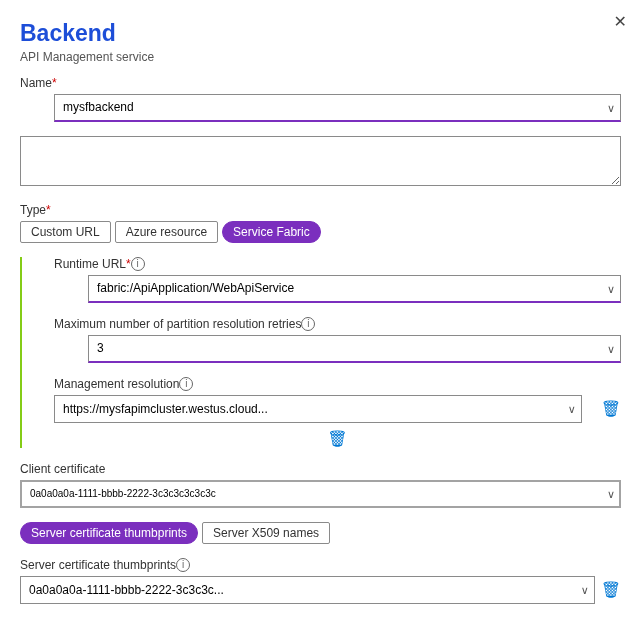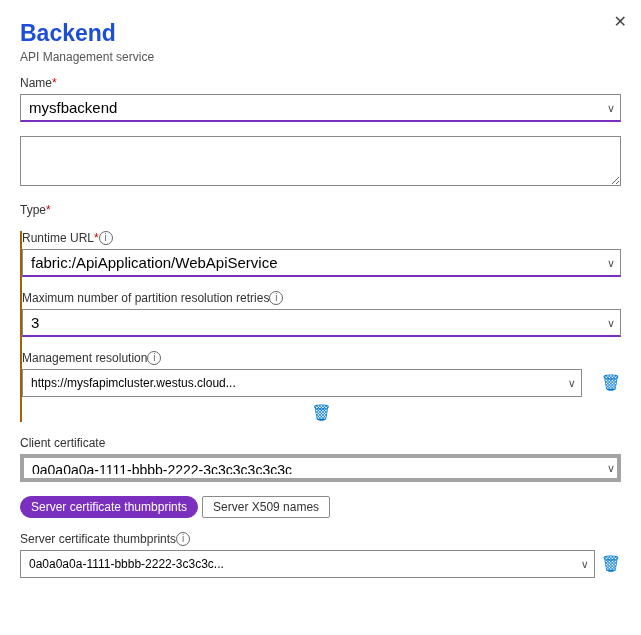--- a/index.html
+++ b/index.html
@@ -68,24 +68,25 @@
       font-size: 10px;
       color: #666;
       cursor: pointer;
       flex-shrink: 0;
     }
     .text-input {
       width: 100%;
       height: 28px;
       border: 1px solid #8a8a8a;
       padding: 4px 28px 4px 8px;
-      font-size: 15px;
-      color: #000;
-      outline: none;
-      position: relative;
+      font-size: 12px;
+      color: #000;
+      outline: none;
+      position: relative;
+      margin-left: 34px;
     }
     .text-input.active-border {
       border-bottom: 2px solid #7b2fbe;
     }
     .textarea-input {
       width: 100%;
       height: 50px;
       border: 1px solid #8a8a8a;
       padding: 4px 8px;
       font-size: 13px;
@@ -121,22 +122,22 @@
       border-radius: 2px;
       color: #333;
     }
     .type-btn.active {
       background: #7b2fbe;
       border-color: #7b2fbe;
       color: #fff;
       border-radius: 12px;
     }
     .indented-section {
-      border-left: 2px solid #a16207;
-      padding-left: 0;
+      border-left: 2px solid #84cc16;
+      padding-left: 32px;
       margin-left: 0;
     }
     .endpoint-row {
       display: flex;
       align-items: center;
       gap: 19px;
       margin-bottom: 6px;
     }
     .endpoint-input-wrap {
       position: relative;
@@ -200,23 +201,23 @@
       height: 28px;
       border: 1px solid #8a8a8a;
       padding: 4px 28px 4px 8px;
       font-size: 12px;
       color: #000;
       outline: none;
     }
     .select-input {
       width: 100%;
       height: 28px;
-      border: 4px solid #a3a3a3;
+      border: 2px solid #a3a3a3;
       padding: 4px 28px 4px 8px;
-      font-size: 14px;
+      font-size: 10px;
       color: #000;
       outline: none;
       appearance: none;
       background: #fff;
     }
   </style>
 </head>
 <body>
 
 <div class="panel">
@@ -238,20 +239,25 @@
   </div>
 
   <div class="field-group">
     <textarea class="textarea-input" style=""></textarea>
   </div>
 
   <div class="field-group">
     <div class="field-label">
       <span>Type</span>
       <span class="required">*</span>
+    </div>
+    <div class="type-buttons">
+      <button class="type-btn">Custom URL</button>
+      <button class="type-btn">Azure resource</button>
+      <button class="type-btn active">Service Fabric</button>
     </div>
   </div>
 
   <div class="indented-section">
 
     <div class="field-group">
       <div class="field-label">
         <span>Runtime URL</span>
         <span class="required">*</span>
         <span class="info-icon">i</span>

